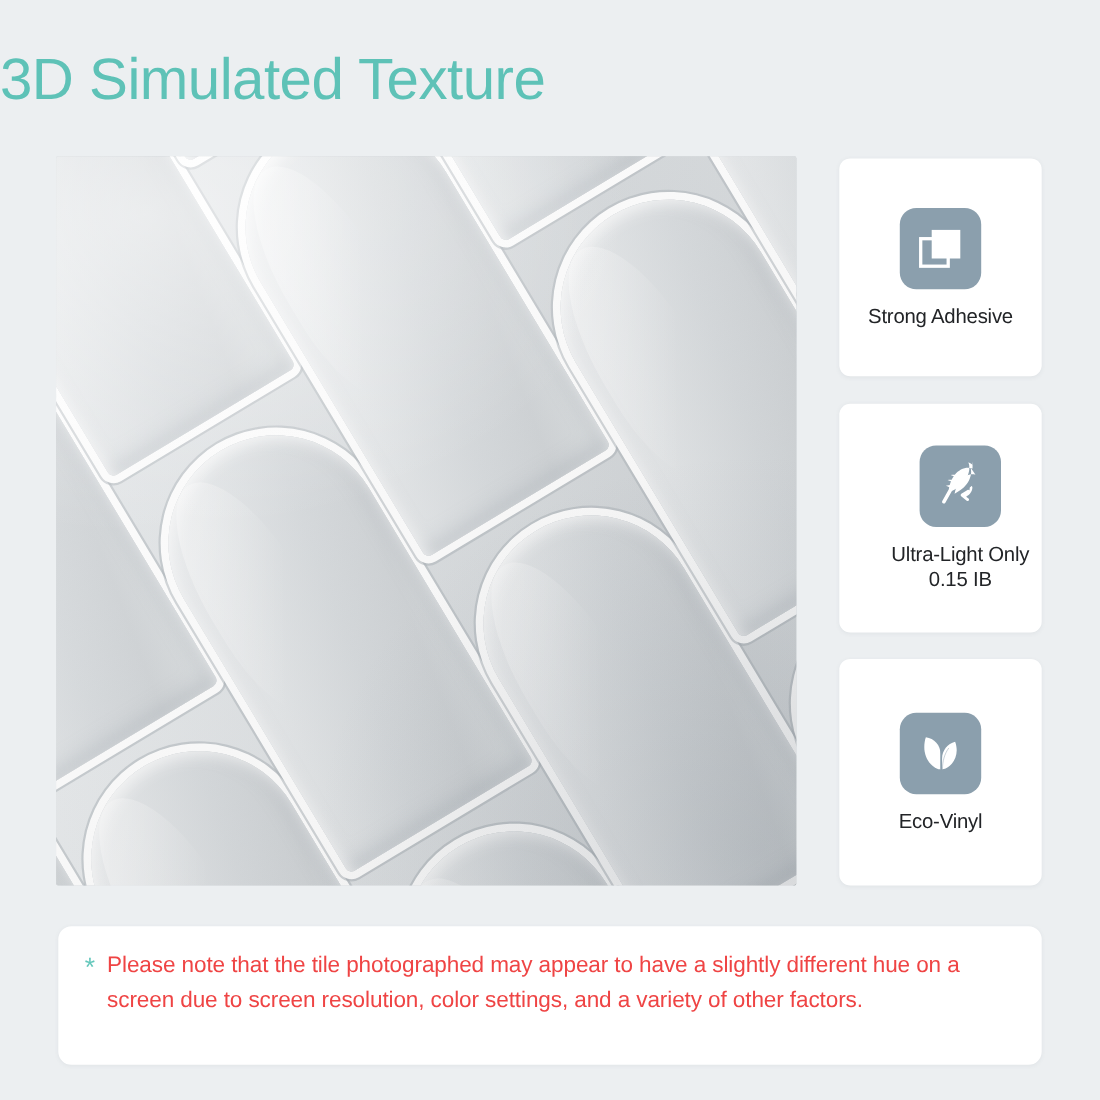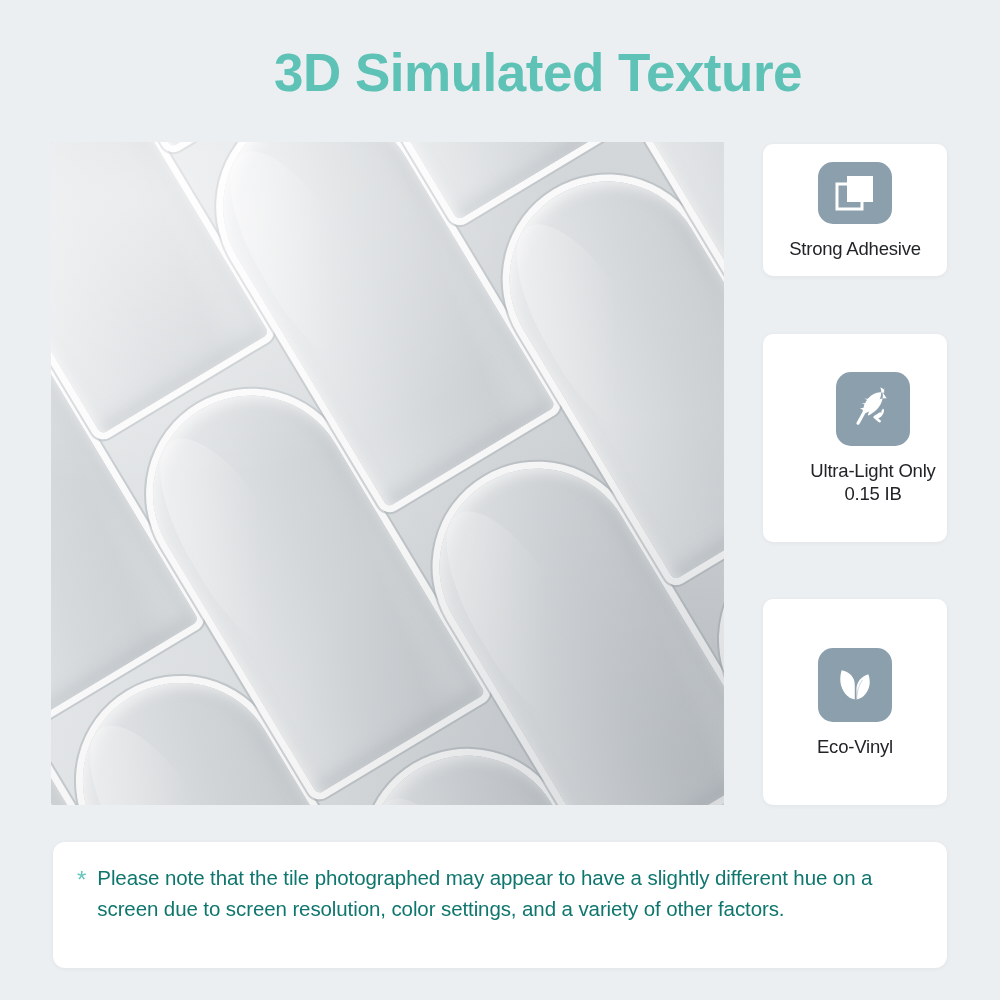--- a/index.html
+++ b/index.html
@@ -15,23 +15,23 @@
     overflow: hidden;
     position: relative;
   }
 
   
   #page-title {
     position: absolute;
     left: 0;
     top: 44px;
     width: 802px;
-    text-align: right;
+    text-align: left;
     font-size: 53px;
-    font-weight: bold;
+    font-weight: normal;
     letter-spacing: -0.5px;
     color: #5ec2b7;
     line-height: 1.1;
   }
 
   
   #tile-photo {
     position: absolute;
     left: 51px;
     top: 142px;
@@ -108,21 +108,21 @@
     background: #ffffff;
     border-radius: 10px;
     box-shadow: 0 1px 4px rgba(80,95,110,0.07);
     display: flex;
     flex-direction: column;
     align-items: center;
     justify-content: center;
     box-sizing: border-box;
     padding: 18px 8px 16px;
   }
-  #card-adhesive { height: 132px; }
+  #card-adhesive { height: 198px; }
   #card-ultralight { height: 208px; padding-left: 44px; }
   #card-eco { height: 206px; }
 
   .feature-icon {
     width: 74px;
     height: 74px;
     border-radius: 15px;
     background: #8b9fad;
     display: flex;
     align-items: center;
@@ -154,21 +154,21 @@
   #disclaimer-asterisk {
     color: #63c7bb;
     font-size: 24px;
     line-height: 1;
     margin-right: 11px;
     padding-top: 6px;
     flex: 0 0 auto;
   }
   #disclaimer-text {
     font-size: 20.5px;
-    color: #0f766e;
+    color: #ef4444;
     line-height: 1.52;
     letter-spacing: -0.1px;
   }
 </style>
 </head>
 <body>
 
 <div id="page-title">3D Simulated Texture</div>
 
 <div id="tile-photo">

